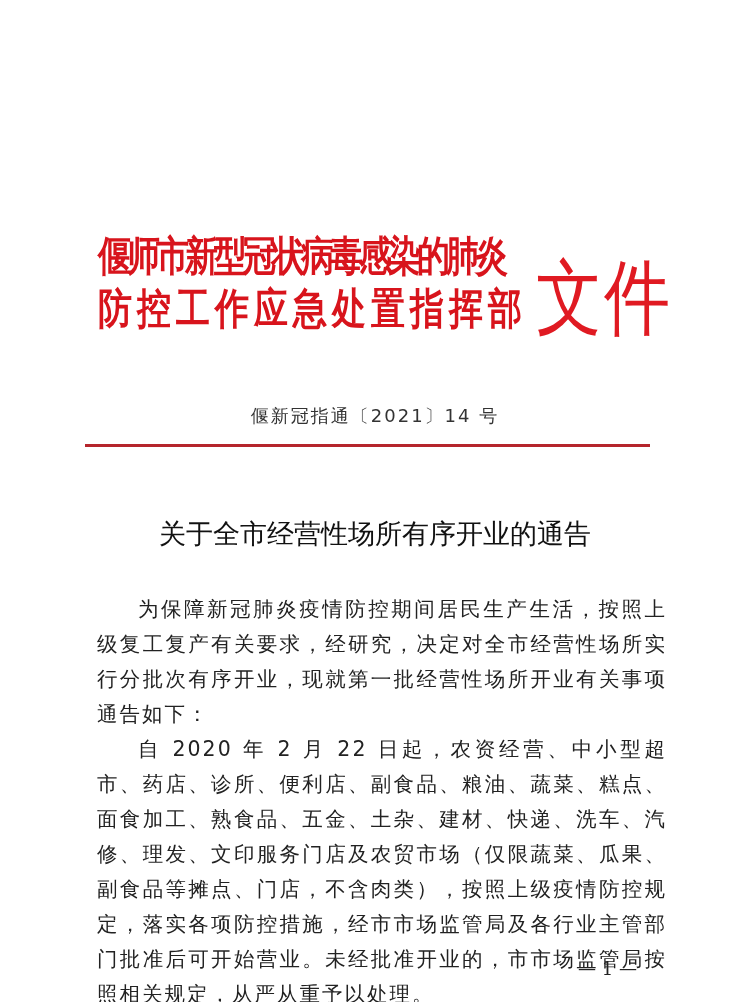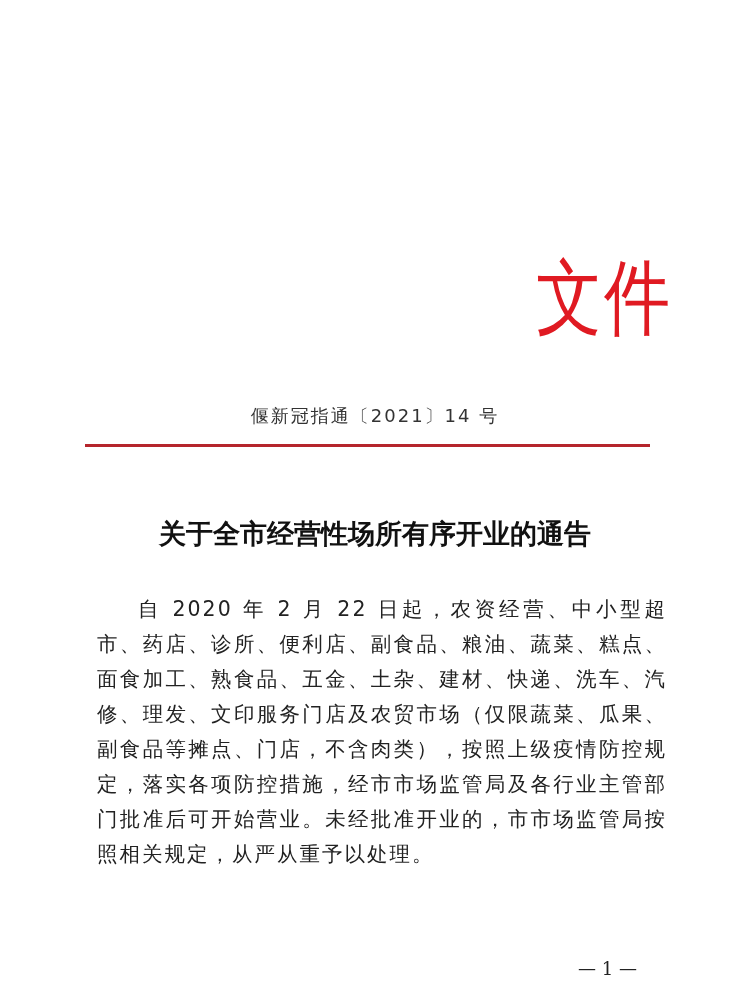--- a/index.html
+++ b/index.html
@@ -20,40 +20,45 @@
       font-size: 66px; color: #e01a22; letter-spacing: 2px; transform: scaleY(1.25); transform-origin: left top;
       white-space: nowrap;
     }
     .docnum {
       position: absolute; left: 0; width: 750px; top: 404px; text-align: center;
       font-family: "DejaVu Sans", sans-serif; font-size: 18px; color: #333; letter-spacing: 2px;
     }
     .redline { position: absolute; left: 85px; top: 444px; width: 565px; height: 3px; background: #b5252c; }
     .title {
       position: absolute; left: 0; width: 750px; top: 516px; text-align: center;
-      font-family: "DejaVu Serif", serif; font-size: 27px; color: #111; letter-spacing: 0px; font-weight: bold;
+      font-family: "DejaVu Serif", serif; font-size: 27px; color: #111; letter-spacing: 0px;
     }
     .body { position: absolute; left: 97px; top: 592px; width: 570px; }
     .para {
       font-family: "DejaVu Sans", sans-serif; font-size: 20.5px; line-height: 35px; color: #222;
       margin: 0; text-indent: 41px; text-align: justify; letter-spacing: 2px;
     }
     .pagenum {
       position: absolute; left: 578px; top: 958px; font-family: "DejaVu Serif", serif; font-size: 18px; color: #222;
     }
   </style>
 </head>
 <body>
 
 <div class="masthead">
+  <div class="mast-lines">
+    <div class="mast-line l1">偃师市新型冠状病毒感染的肺炎</div>
+    <div class="mast-line l2">防控工作应急处置指挥部</div>
+  </div>
   <div class="mast-suffix">文件</div>
 </div>
 
 <div class="docnum">偃新冠指通〔2021〕14 号</div>
 <div class="redline"></div>
 
 <div class="title">关于全市经营性场所有序开业的通告</div>
 
 <div class="body">
+  <p class="para">为保障新冠肺炎疫情防控期间居民生产生活，按照上级复工复产有关要求，经研究，决定对全市经营性场所实行分批次有序开业，现就第一批经营性场所开业有关事项通告如下：</p>
   <p class="para">自 2020 年 2 月 22 日起，农资经营、中小型超市、药店、诊所、便利店、副食品、粮油、蔬菜、糕点、面食加工、熟食品、五金、土杂、建材、快递、洗车、汽修、理发、文印服务门店及农贸市场（仅限蔬菜、瓜果、副食品等摊点、门店，不含肉类），按照上级疫情防控规定，落实各项防控措施，经市市场监管局及各行业主管部门批准后可开始营业。未经批准开业的，市市场监管局按照相关规定，从严从重予以处理。</p>
 </div>
 
 <div class="pagenum">— 1 —</div>
 
 </body></html>

